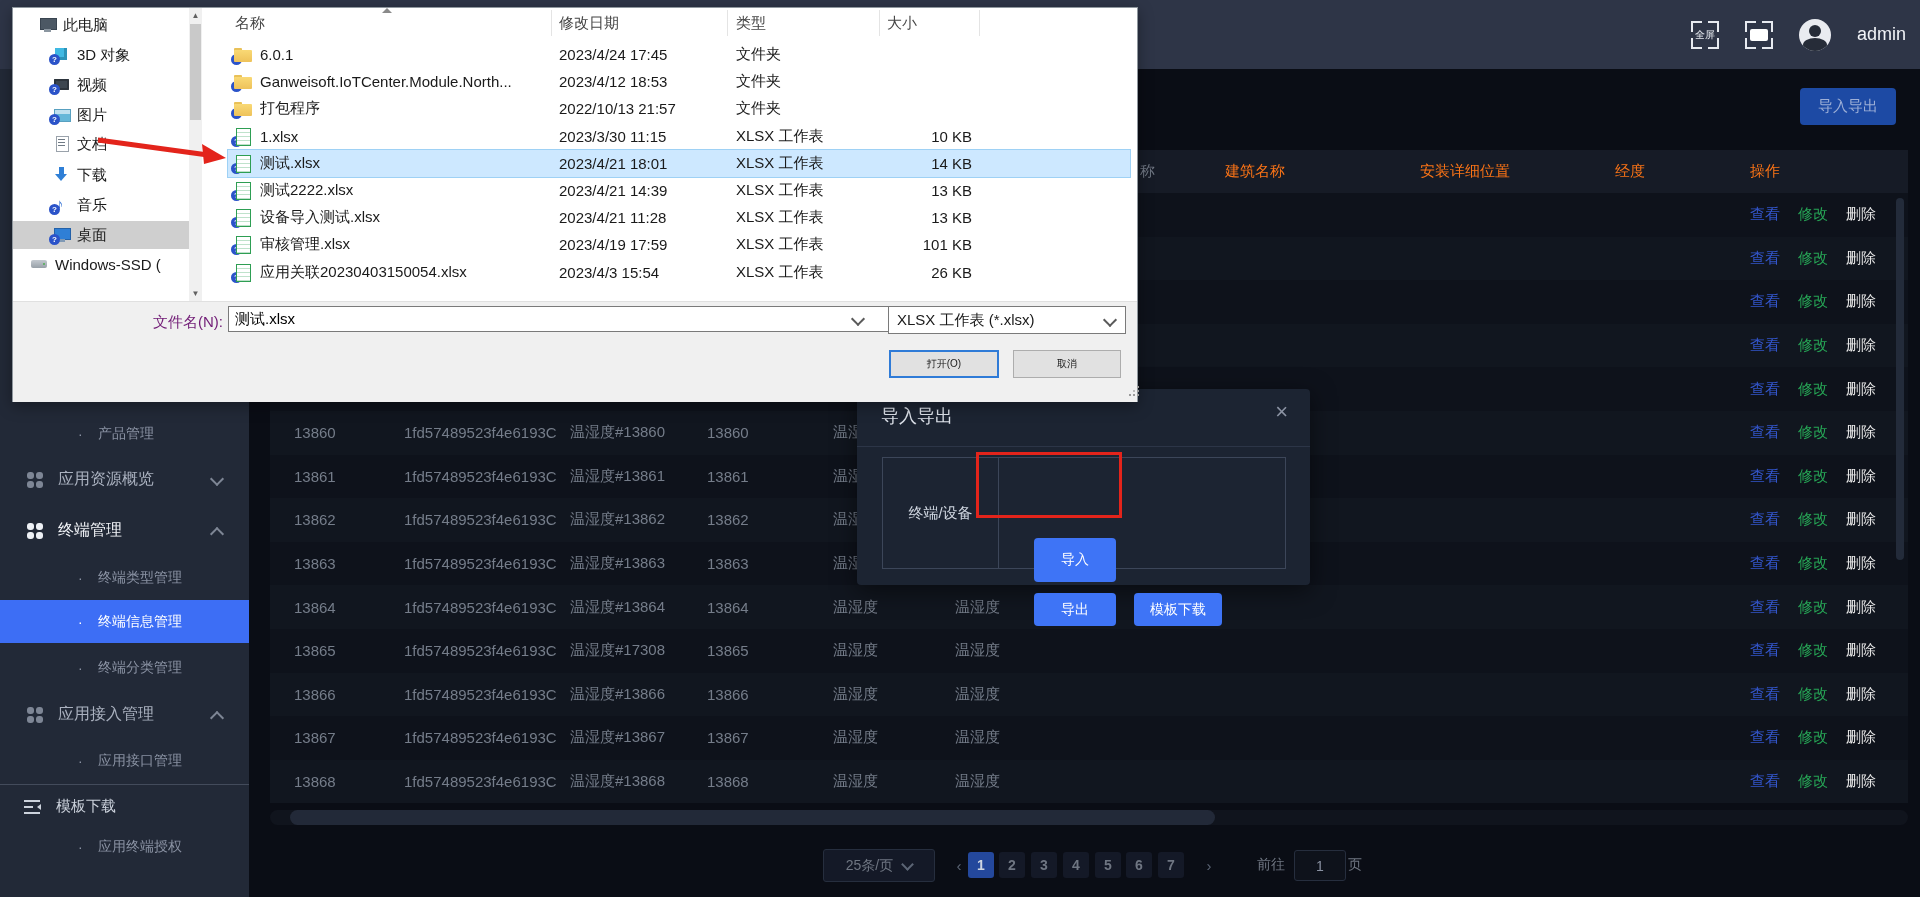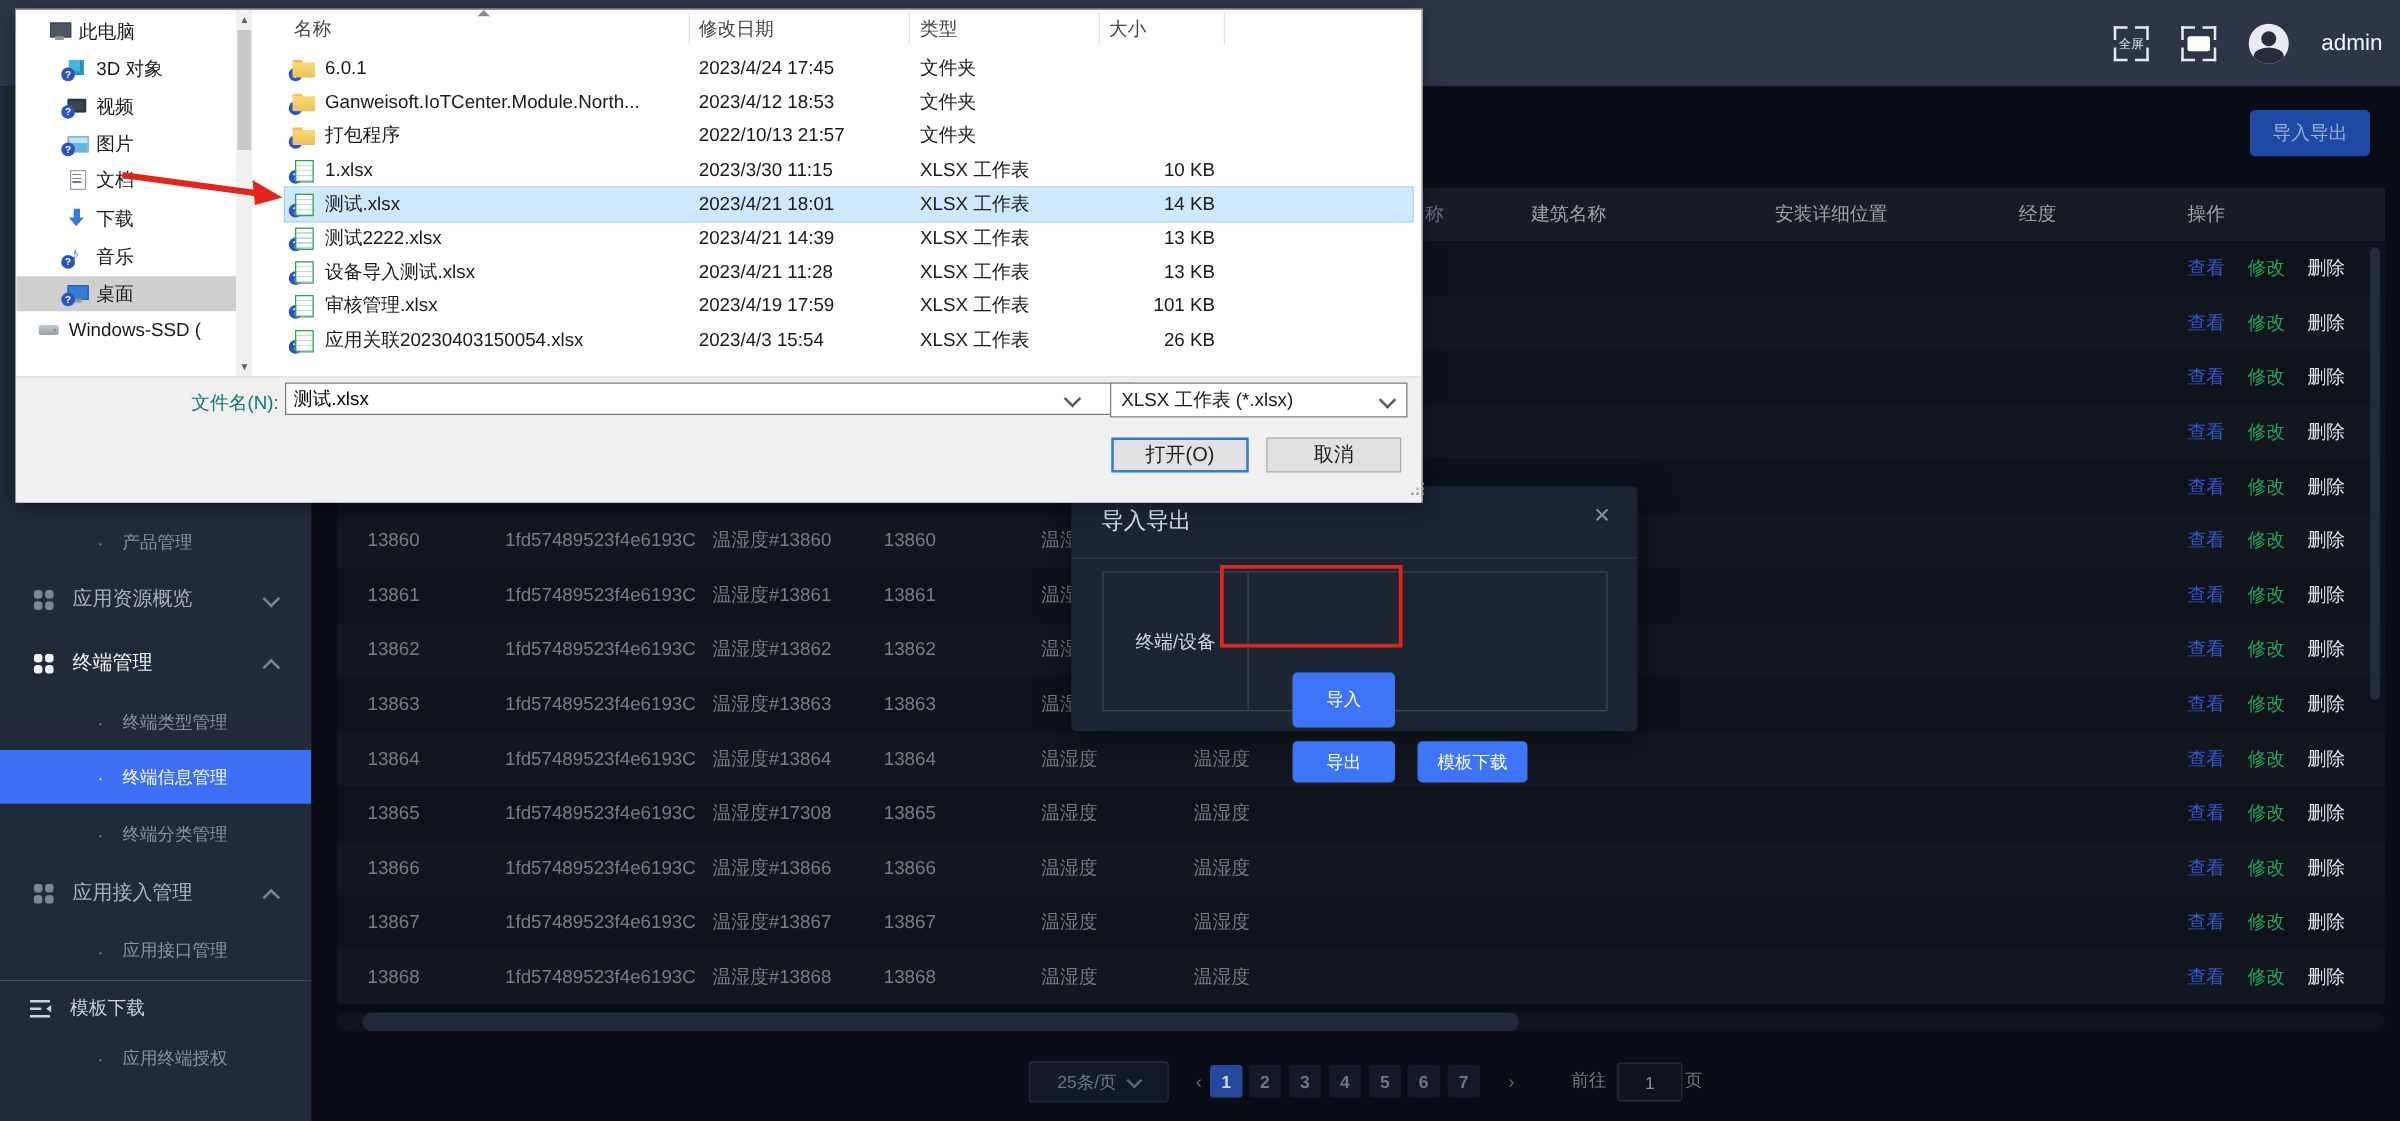--- a/index.html
+++ b/index.html
@@ -38,21 +38,21 @@
   .sb-item.active .bullet,.sb-item.active .lbl{color:#fff}
   .sb-item.bright{color:#f2f4f8}
   #sb-divider{position:absolute;left:0;top:784px;width:249px;height:0;border-top:1px solid #434b5b}
   #sb-bottom{position:absolute;left:0;top:785px;width:249px;height:43px;background:#222937;display:flex;align-items:center;cursor:pointer}
   #sb-bottom .lbl{position:absolute;left:56px;font-size:15px;color:#ccd2dc}
 
   
   #btn-import-export{position:absolute;left:1800px;top:88px;width:96px;height:37px;background:#1d4aa4;
     border:none;border-radius:4px;color:#9dafd6;font-size:15px;z-index:2;cursor:pointer;font-family:inherit}
   #tbl-header{position:absolute;left:270px;top:150px;width:1638px;height:43px;background:#161b26;z-index:2;display:flex;align-items:center}
-  .th{color:#a3a3a3;font-size:15px;white-space:nowrap;overflow:hidden}
+  .th{color:#f97316;font-size:15px;white-space:nowrap;overflow:hidden}
   #th-frag{position:absolute;left:870px;top:0;height:43px;display:flex;align-items:center;color:#6f7682;font-size:15px}
   #tbl-body{position:absolute;left:270px;top:193px;width:1638px;z-index:2}
   .trow{display:flex;align-items:center;height:43.6px}
   .trow:nth-child(odd){background:#0e121b}
   .trow:nth-child(even){background:#11161f}
   .td{color:#757d8a;font-size:15px;white-space:nowrap;overflow:hidden}
   .act{display:flex;gap:18px}
   .alink{font-size:15px;cursor:pointer}
   .alink.v{color:#3356cc}.alink.e{color:#26a455}.alink.d{color:#e5e5e5}
   #vscroll{position:absolute;left:1896px;top:198px;width:8px;height:362px;border-radius:4px;background:#232b3a;z-index:3}
@@ -131,29 +131,29 @@
   .nico.documents::after{content:"";position:absolute;left:5px;top:3px;width:7px;height:8px;background:repeating-linear-gradient(#6f7a85 0 1px,#fff 1px 3px)}
   .nico.downloads::before{content:"";position:absolute;left:6px;top:0;width:5px;height:8px;background:#2f7fd6}
   .nico.downloads::after{content:"";position:absolute;left:2px;top:7px;width:0;height:0;border-left:6.5px solid transparent;border-right:6.5px solid transparent;border-top:7px solid #2f7fd6}
   .nico.music::before{content:"♪";position:absolute;left:3px;top:-2px;color:#3a77d6;font-size:15px}
   .nico.desktop::before{content:"";position:absolute;left:1px;top:1px;width:15px;height:10px;background:#2f7fd6;border:1px solid #2461a8}
   .nico.desktop::after{content:"";position:absolute;left:5px;top:12px;width:7px;height:3px;background:#7f99b5}
   .nico.drive::before{content:"";position:absolute;left:0;top:4px;width:16px;height:8px;background:linear-gradient(#c3c9cf,#97a0a8);border-radius:2px}
   .nico.drive::after{content:"";position:absolute;right:3px;top:7px;width:2px;height:2px;background:#4caf50;border-radius:50%}
 
   #os-bottom{position:absolute;left:0;top:293px;width:1124px;height:100px;background:#f0f0f0;border-top:1px solid #e0e0e0}
-  #fn-label{position:absolute;left:110px;top:11px;width:100px;text-align:right;color:#0f766e}
+  #fn-label{position:absolute;left:110px;top:11px;width:100px;text-align:right;color:#701a75}
   #fn-input{position:absolute;left:215px;top:4px;width:645px;height:24px;border:1px solid #7a7a7a;background:#fff;
      font-size:15px;padding:0 24px 0 6px;font-family:inherit;color:#000}
   #fn-chev{position:absolute;left:840px;top:12px;width:8px;height:8px;border-right:2px solid #5a5a5a;border-bottom:2px solid #5a5a5a;transform:rotate(45deg);pointer-events:none}
   #ftype-select{position:absolute;left:875px;top:4px;width:236px;height:26px;border:1px solid #7a7a7a;background:#fff;
      display:flex;align-items:center;cursor:pointer}
   #ftype-select .tsel{margin-left:8px;white-space:nowrap}
   #ftype-select .chev{position:absolute;right:10px;top:8px;width:8px;height:8px;border-right:2px solid #5a5a5a;border-bottom:2px solid #5a5a5a;transform:rotate(45deg)}
-  .os-btn{position:absolute;top:48px;height:28px;background:#e1e1e1;font-size:16px;font-family:inherit;cursor:pointer;color:#1a1a1a}
+  .os-btn{position:absolute;top:48px;height:28px;background:#e1e1e1;font-size:10px;font-family:inherit;cursor:pointer;color:#1a1a1a}
   #btn-open{left:876px;width:110px;border:2px solid #2f7bd7}
   #btn-cancel{left:1000px;width:108px;border:1px solid #adadad}
   #os-grip{position:absolute;right:6px;bottom:6px;width:2px;height:2px;background:#9a9a9a;
      box-shadow:4px 0 #9a9a9a,8px 0 #9a9a9a,8px -4px #9a9a9a,4px -4px #b9b9b9,8px -8px #9a9a9a}
 </style>
 </head>
 <body>
 
 <div id="app-header">
   <div class="hdr-cluster">

